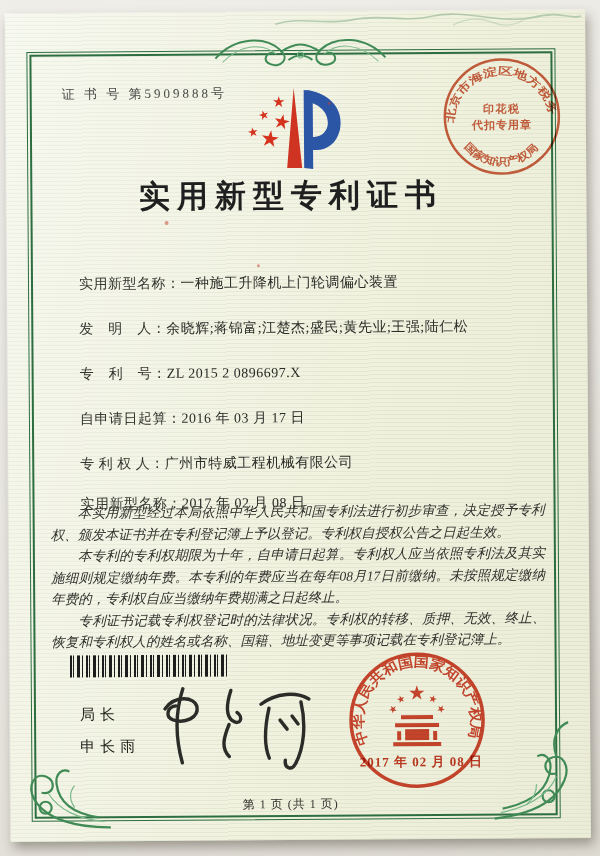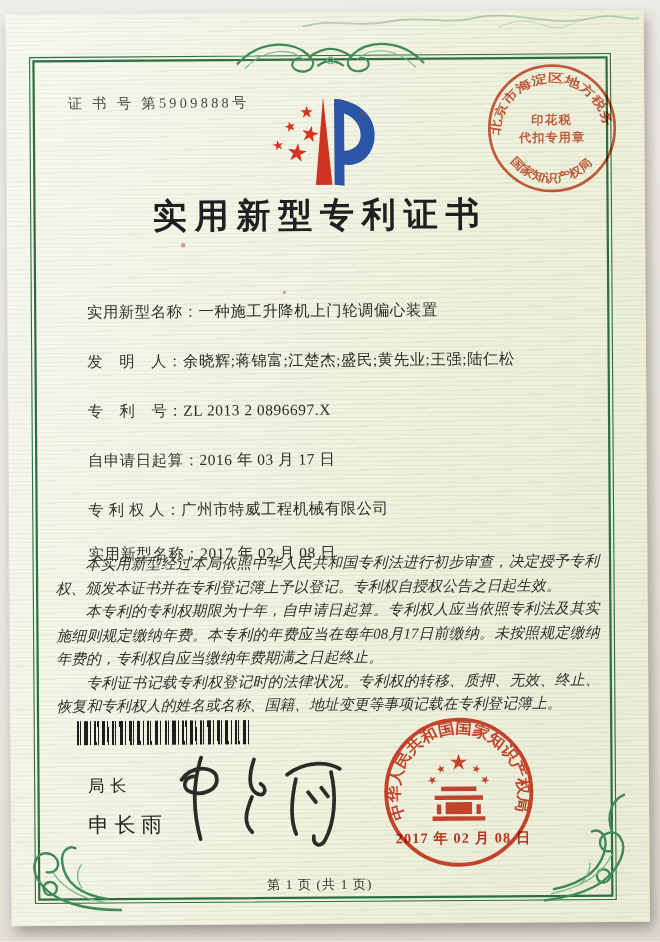--- a/index.html
+++ b/index.html
@@ -44,21 +44,21 @@
   .paras p{margin:0;text-indent:2em;}
   .barcode{
     left:60px;top:642px;width:160px;height:22px;
     background:repeating-linear-gradient(90deg,
       #1d1d1d 0 2px,transparent 2px 3px,
       #1d1d1d 3px 4px,transparent 4px 7px,
       #1d1d1d 7px 10px,transparent 10px 12px,
       #1d1d1d 12px 13px,transparent 13px 16px);
   }
   .dir-title{left:70px;top:692px;font-size:15px;letter-spacing:5px;color:#23231f;font-family:Liberation Serif, serif;}
-  .dir-name{left:70px;top:724px;font-size:19px;letter-spacing:5px;color:#23231f;font-family:"Liberation Sans","DejaVu Sans",sans-serif;}
+  .dir-name{left:70px;top:724px;font-size:15px;letter-spacing:5px;color:#23231f;font-family:"Liberation Sans","DejaVu Sans",sans-serif;}
   .sig{left:135px;top:660px;width:180px;height:112px;}
   .seal{left:336px;top:638px;width:142px;height:142px;mix-blend-mode:multiply;opacity:.93;}
   .seal-date{
     left:338px;top:742px;width:146px;text-align:center;font-size:13px;font-weight:bold;
     color:#c63b25;letter-spacing:1px;white-space:nowrap;mix-blend-mode:multiply;
   }
   .tax-stamp{left:434px;top:44px;width:124px;height:124px;mix-blend-mode:multiply;opacity:.9;}
   .footer{left:0px;top:784px;width:560px;text-align:center;font-size:12px;color:#33332e;letter-spacing:1px;}
   .orn-top{left:205px;top:16px;}
   .orn-bl{left:4px;top:724px;}
@@ -121,21 +121,21 @@
 
   <div class="abs title">实用新型专利证书</div>
 
   <div class="abs field-row fr0">
     <span class="flabel">实用新型名称：</span><span class="fvalue">一种施工升降机上门轮调偏心装置</span>
   </div>
   <div class="abs field-row fr1">
     <span class="flabel">发　明　人：</span><span class="fvalue">余晓辉;蒋锦富;江楚杰;盛民;黄先业;王强;陆仁松</span>
   </div>
   <div class="abs field-row fr2">
-    <span class="flabel">专　利　号：</span><span class="fvalue">ZL 2013 2 0896697.X</span>
+    <span class="flabel">专　利　号：</span><span class="fvalue">ZL 2015 2 0896697.X</span>
   </div>
   <div class="abs field-row fr3">
     <span class="flabel">自申请日起算：</span><span class="fvalue">2016 年 03 月 17 日</span>
   </div>
   <div class="abs field-row fr4">
     <span class="flabel">专 利 权 人：</span><span class="fvalue">广州市特威工程机械有限公司</span>
   </div>
   <div class="abs field-row fr5">
     <span class="flabel">实用新型名称：</span><span class="fvalue">2017 年 02 月 08 日</span>
   </div>

